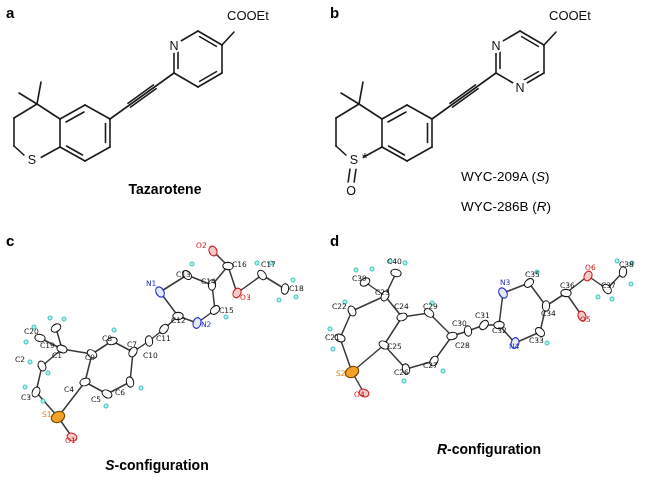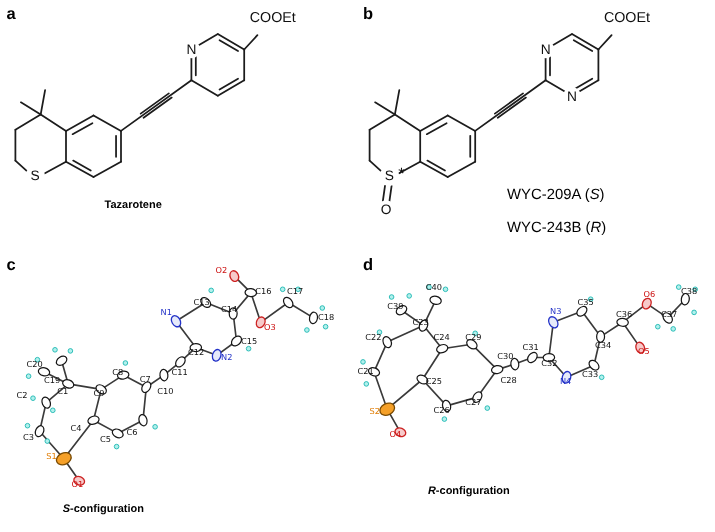--- a/index.html
+++ b/index.html
@@ -4,21 +4,21 @@
 <style>
   html,body{margin:0;padding:0}
   body{
     width:650px;height:484px;position:relative;overflow:hidden;
     background:#ffffff;
     font-family:"Liberation Sans","DejaVu Sans",sans-serif;
     color:#000;
   }
   svg.layer{position:absolute;left:0;top:0;display:block}
   .plabel{position:absolute;font-size:15px;font-weight:bold;line-height:1}
-  .caption{position:absolute;font-size:10px;font-weight:bold;line-height:1.15}
+  .caption{position:absolute;font-size:14px;font-weight:bold;text-align:center;line-height:1.15}
   .wyc{position:absolute;font-size:13.5px;font-weight:normal;white-space:nowrap;line-height:1}
   .ital{font-style:italic}
   
   .skel line{stroke:#1c1c1c;stroke-width:1.6;stroke-linecap:round;fill:none}
   .mask{fill:#ffffff;stroke:none}
   .atomtext{font-size:12.5px;fill:#101010}
   .structtext{font-size:13px;fill:#101010}
   .star{font-size:15px;fill:#101010}
   
   .bond{stroke:#3a3a3a;stroke-width:1.5;stroke-linecap:round}
@@ -336,16 +336,16 @@
       <text x="580" y="322" class="albl albl-O">O5</text>
       <text x="585" y="270" class="albl albl-O">O6</text>
       <text x="601" y="288" class="albl albl-C">C37</text>
       <text x="619" y="267" class="albl albl-C">C38</text>
     </g>
 </svg>
 
 <div class="caption" style="left:95px;top:181px;width:140px">Tazarotene</div>
 
 <div class="wyc" style="left:461px;top:170px"><span>WYC-209A (</span><span class="ital">S</span><span>)</span></div>
-<div class="wyc" style="left:461px;top:200px"><span>WYC-243B (</span><span class="ital">R</span><span>)</span></div>
+<div class="wyc" style="left:461px;top:200px"><span>WYC-286B (</span><span class="ital">R</span><span>)</span></div>
 
 <div class="caption" style="left:57px;top:457px;width:200px"><span class="ital">S</span><span>-configuration</span></div>
 <div class="caption" style="left:389px;top:441px;width:200px"><span class="ital">R</span><span>-configuration</span></div>
 
 </body></html>

